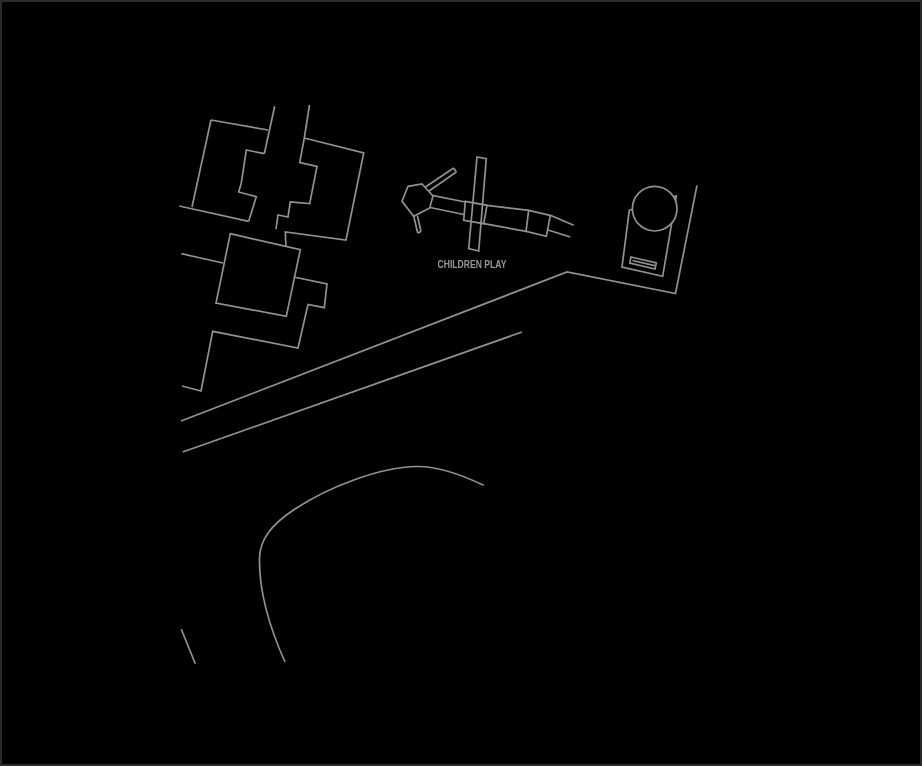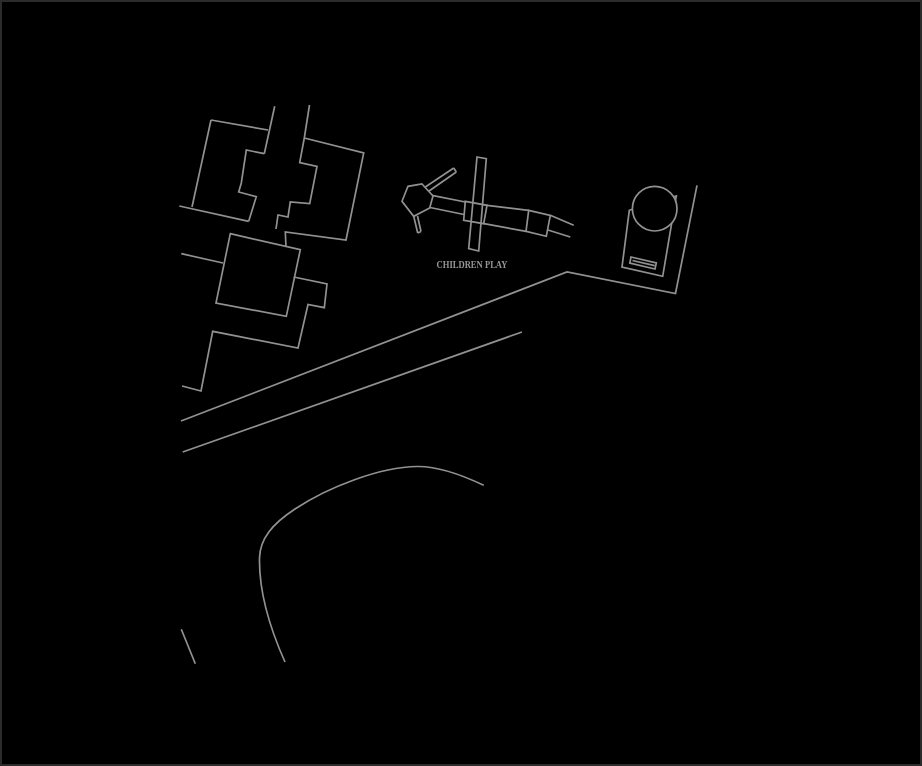--- a/index.html
+++ b/index.html
@@ -3,21 +3,21 @@
 <meta charset="utf-8">
 <style>
   html,body{margin:0;padding:0;background:#000;}
   .stage{
     position:relative;
     width:922px;height:766px;
     box-sizing:border-box;
     background:#000;
     border:2px solid #2b2b2b;
     overflow:hidden;
-    font-family:Liberation Serif, serif;
+    font-family:Liberation Sans, sans-serif;
   }
   svg.plan{position:absolute;left:0;top:0;}
   svg.plan path{fill:none;stroke:#919191;stroke-width:1.7;stroke-linecap:butt;stroke-linejoin:miter;}
   svg.plan circle{stroke:#919191;stroke-width:1.7;}
   .plan-label{
     position:absolute;
     left:400px;top:256px;width:140px;
     text-align:center;
     color:#969696;
     font-size:11px;

